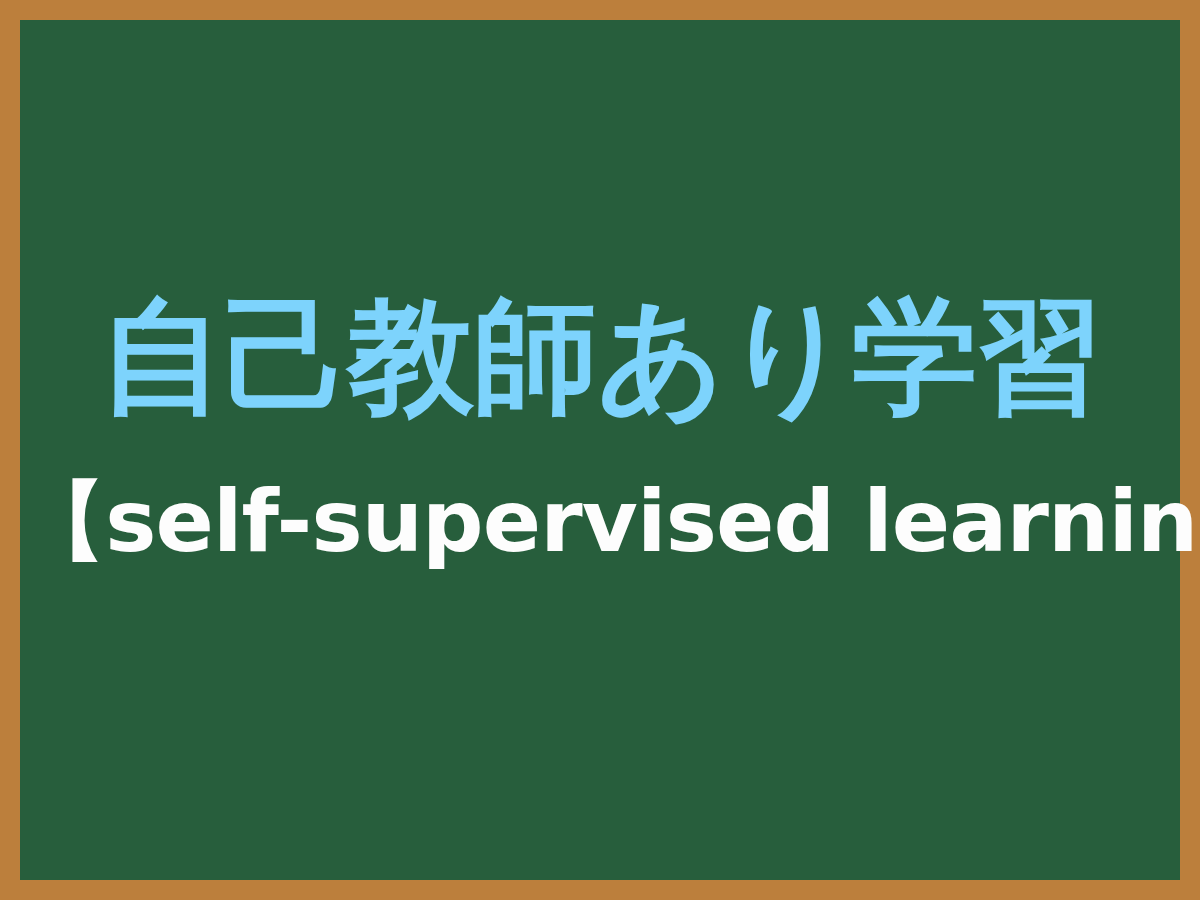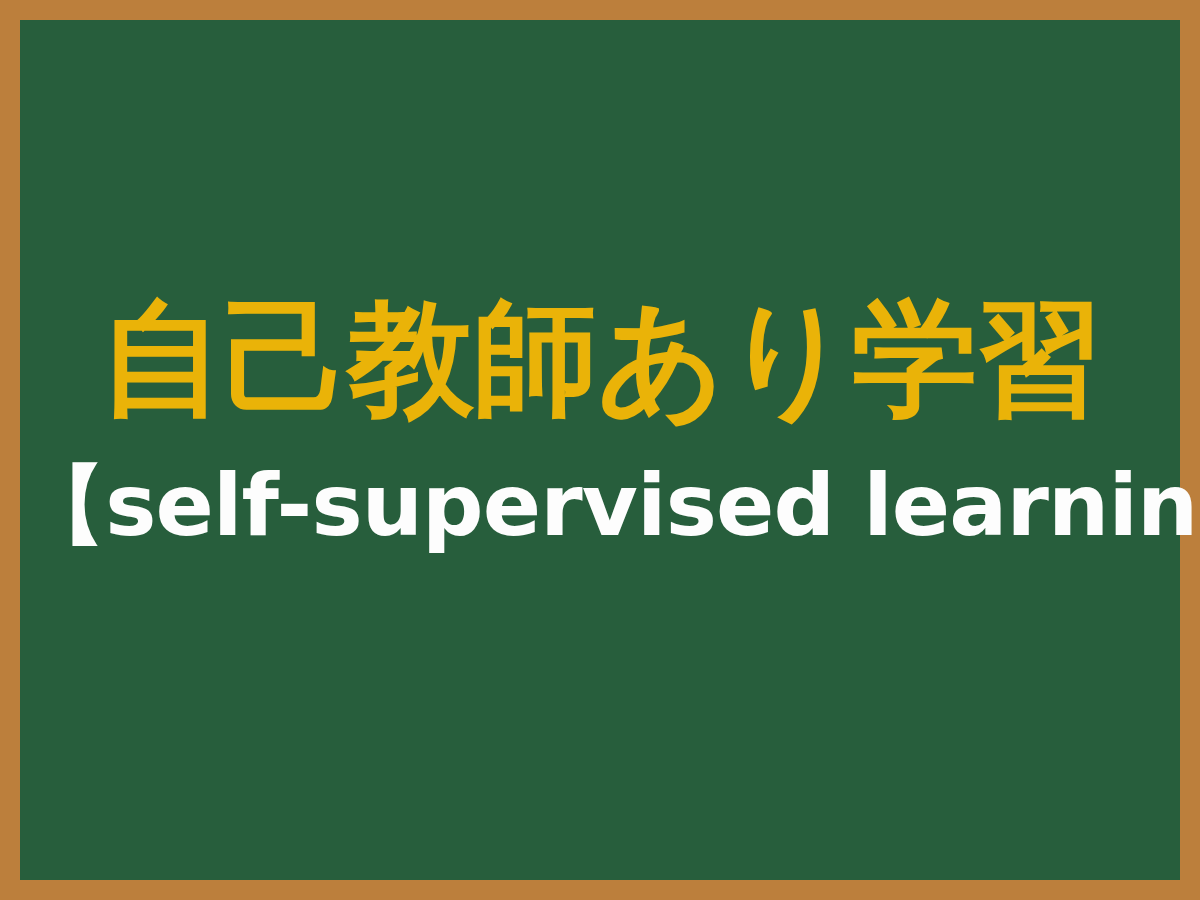--- a/index.html
+++ b/index.html
@@ -39,28 +39,28 @@
   .title-block {
     position: absolute;
     left: 0;
     right: 0;
     top: 272px;            
     text-align: center;
   }
 
   .title-main {
     display: block;
-    margin: 4px;
-    color: #eab308;
+    margin: 12px;
+    color: #7dd3fc;
     font-size: 126px;
     line-height: 1.0;
     font-weight: 700;
     letter-spacing: -0.012em;
     white-space: nowrap;
-    font-family: Liberation Sans, sans-serif;
+    font-family: Liberation Mono, monospace;
   }
 
   .title-sub {
     display: block;
     margin: 0;
     padding-top: 36px;
     color: #fdfdfd;
     font-size: 86px;
     line-height: 1.0;
     font-weight: 700;

